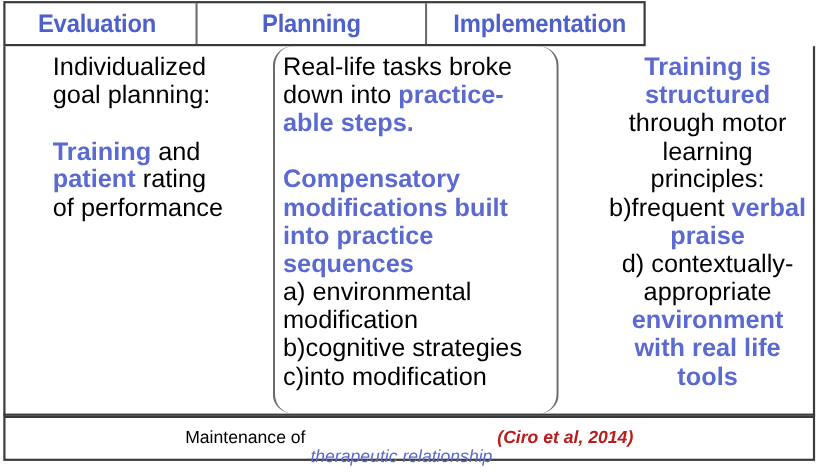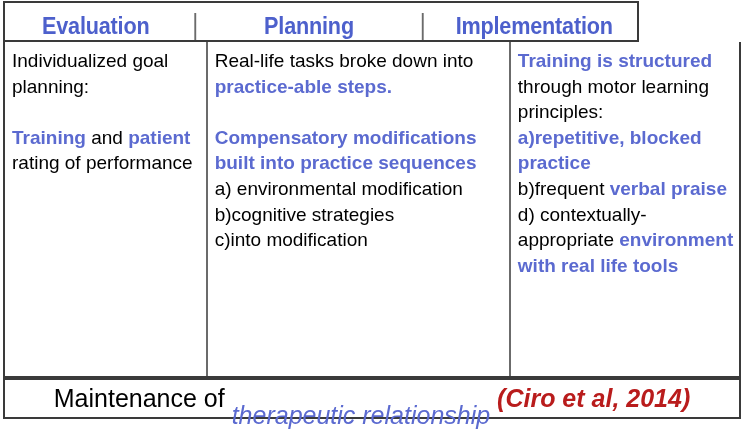--- a/index.html
+++ b/index.html
@@ -19,29 +19,28 @@
     top: 1px;
     width: 738px;
     height: 418px;
     box-sizing: border-box;
   }
   
   .header-row {
     position: absolute;
     left: 0;
     top: 0;
-    width: 636px;
+    width: 584px;
     height: 41px;
     border-top: 2px solid #3a3a3a;
     border-left: 2px solid #3a3a3a;
     border-right: 2px solid #3a3a3a;
     border-bottom: 2px solid #3a3a3a;
     box-sizing: border-box;
     display: flex;
-    align-items: flex-end;
   }
   .header-cell {
     display: flex;
     align-items: center;
     justify-content: center;
     box-sizing: border-box;
     color: #4d60cc;
     font-weight: bold;
     font-size: 23px;
     letter-spacing: -0.2px;
@@ -61,28 +60,29 @@
     height: 336px;
     border-left: 2px solid #3a3a3a;
     border-right: 2px solid #3a3a3a;
     border-bottom: 2px solid #3a3a3a;
     box-sizing: border-box;
     display: flex;
   }
   .body-cell {
     box-sizing: border-box;
     padding: 6px 4px 0 7px;
-    font-size: 19px;
+    font-size: 23px;
     line-height: 25.6px;
     color: #000000;
     font-family: "Liberation Sans", sans-serif;
+    margin-left: 36px;
   }
   .bc1 { width: 211px; }
-  .bc2 { width: 321px; border-left: 2px solid #6b6b6b; border-right: 2px solid #6b6b6b; }
-  .bc3 { width: 240px; }
+  .bc2 { width: 321px; border-left: 2px solid #6b6b6b; border-right: 2px solid #6b6b6b; border-radius: 18px; }
+  .bc3 { width: 240px; text-align: center; }
 
   .para { margin: 0; }
   .spacer { height: 25.6px; }
 
   .blue { color: #5b6ad0; font-weight: bold; }
   .plain { color: #000000; font-weight: normal; }
 
   
   .footer-row {
     position: absolute;
@@ -91,21 +91,21 @@
     width: 738px;
     height: 41px;
     border-left: 2px solid #3a3a3a;
     border-right: 2px solid #3a3a3a;
     border-bottom: 2px solid #3a3a3a;
     border-top: 2px solid #3a3a3a;
     box-sizing: border-box;
     display: flex;
     align-items: center;
     justify-content: center;
-    font-size: 25px;
+    font-size: 16px;
     color: #000000;
   }
   .footer-row .ital-blue {
     color: #5b6ad0;
     font-style: italic;
     margin-top: 34px;
   }
   .footer-row .ital-bold {
     color: #b91c1c;
     font-style: italic;
@@ -139,21 +139,20 @@
     <div class="body-cell bc2">
         <p class="para"><span class="plain">Real-life tasks broke down into </span><span class="blue">practice-able steps.</span></p>
         <div class="spacer"></div>
         <p class="para"><span class="blue">Compensatory modifications built into practice sequences</span></p>
         <p class="para"><span class="plain">a) environmental modification</span></p>
         <p class="para"><span class="plain">b)cognitive strategies</span></p>
         <p class="para"><span class="plain">c)into modification</span></p>
       </div>
     <div class="body-cell bc3">
         <p class="para"><span class="blue">Training is structured</span><span class="plain"> through motor learning principles:</span></p>
-        <p class="para"><span class="blue">a)repetitive, blocked practice</span></p>
         <p class="para"><span class="plain">b)frequent </span><span class="blue">verbal praise</span></p>
         <p class="para"><span class="plain">d) contextually-appropriate </span><span class="blue">environment with real life tools</span></p>
       </div>
   </div>
 
   <div class="footer-row">
     <span class="nw">Maintenance of </span>
       <span class="ital-blue nw">therapeutic relationship</span>
       <span class="ital-bold nw"> (Ciro et al, 2014)</span>
   </div>

